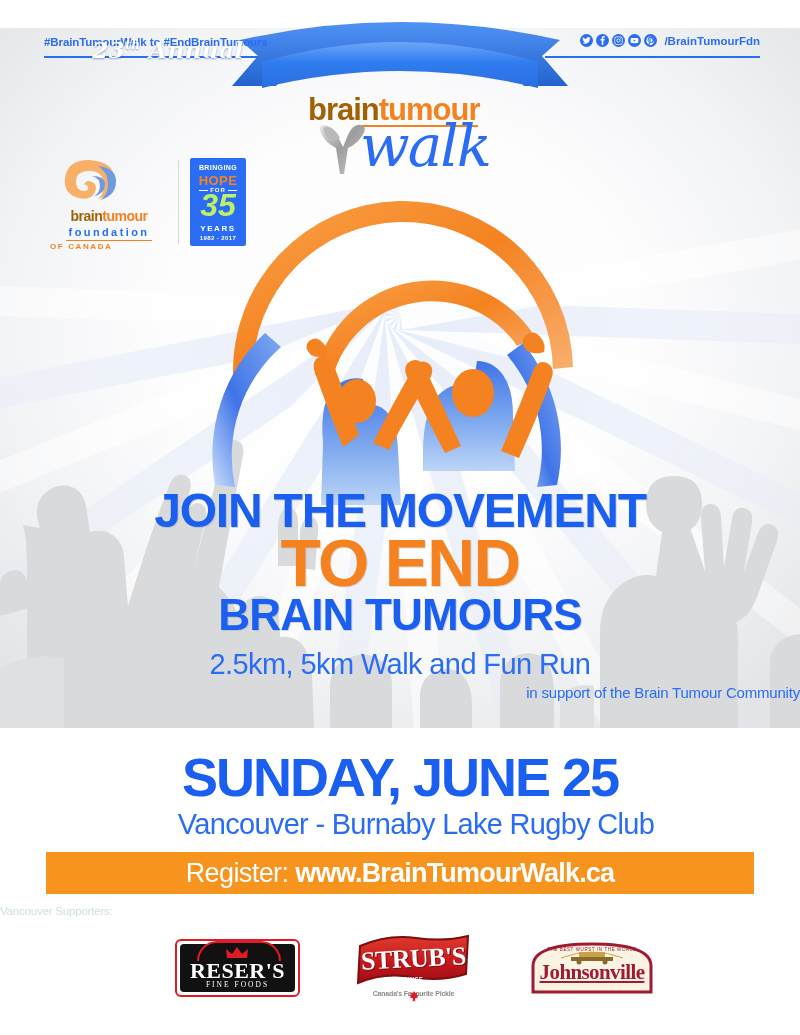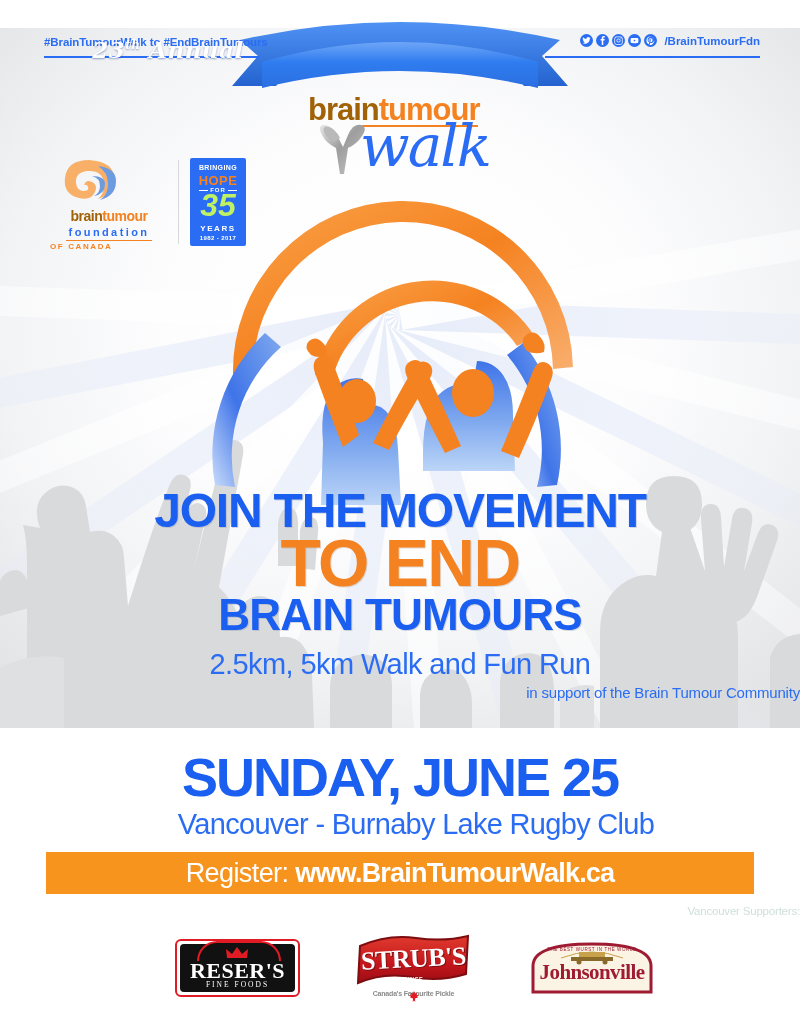--- a/index.html
+++ b/index.html
@@ -128,21 +128,21 @@
     color:#2a6df4;letter-spacing:-.7px;z-index:10;padding-left:16px;
   }
   .regbar{
     position:absolute;left:46px;top:852px;width:708px;height:42px;background:#f7941e;
     display:flex;align-items:center;justify-content:center;z-index:10;
   }
   .reg-l{font-size:27px;color:#ffffff;letter-spacing:-.6px;}
   .reg-b{font-size:27px;color:#ffffff;font-weight:bold;letter-spacing:-.8px;margin-left:7px;}
 
   .suplabel{
-    position:absolute;left:0;top:905px;width:800px;text-align:right;font-size:11.5px;
+    position:absolute;left:0;top:905px;width:800px;text-align:left;font-size:11.5px;
     color:#cfe0dc;letter-spacing:-.2px;z-index:10;
   }
   .sponsors{
     position:absolute;left:0;top:930px;width:800px;height:75px;display:flex;
     align-items:center;justify-content:center;gap:56px;z-index:10;margin-left:16px;
   }
 
   
   .sp-resers{position:relative;width:125px;height:58px;}
   .res-outer{position:absolute;inset:0;background:#ffffff;border:2px solid #e01b24;border-radius:6px;}
@@ -163,21 +163,21 @@
   .strub-since{position:absolute;left:0;top:44px;width:115px;text-align:center;font-size:5.5px;color:#ffffff;font-weight:bold;letter-spacing:.5px;}
   .strub-year{position:absolute;left:0;top:49px;width:115px;text-align:center;font-size:8px;color:#ffffff;font-weight:bold;}
   .strub-tag{position:absolute;left:0;top:58px;width:115px;text-align:center;font-size:7px;color:#8a8a8a;font-weight:bold;letter-spacing:-.2px;}
   .strub-leaf{position:absolute;left:53px;top:56px;width:10px;height:11px;}
 
   
   .sp-john{position:relative;width:130px;height:56px;}
   .john-shield{position:absolute;inset:0;}
   .john-name{
     position:absolute;left:0;top:20px;width:130px;text-align:center;
-    font-family:"Liberation Serif",serif;font-weight:bold;font-size:21px;color:#9e1b32;letter-spacing:-.6px;
+    font-family:"Liberation Serif",serif;font-weight:bold;font-size:21px;color:#9e1b32;letter-spacing:-.6px;text-decoration:underline;
   }
   .john-top{position:absolute;left:0;top:7px;width:130px;text-align:center;font-size:4.5px;color:#9e1b32;letter-spacing:.6px;}
 </style>
 </head>
 <body>
 
 <div class="poster">
 
   <div class="hero">
 

